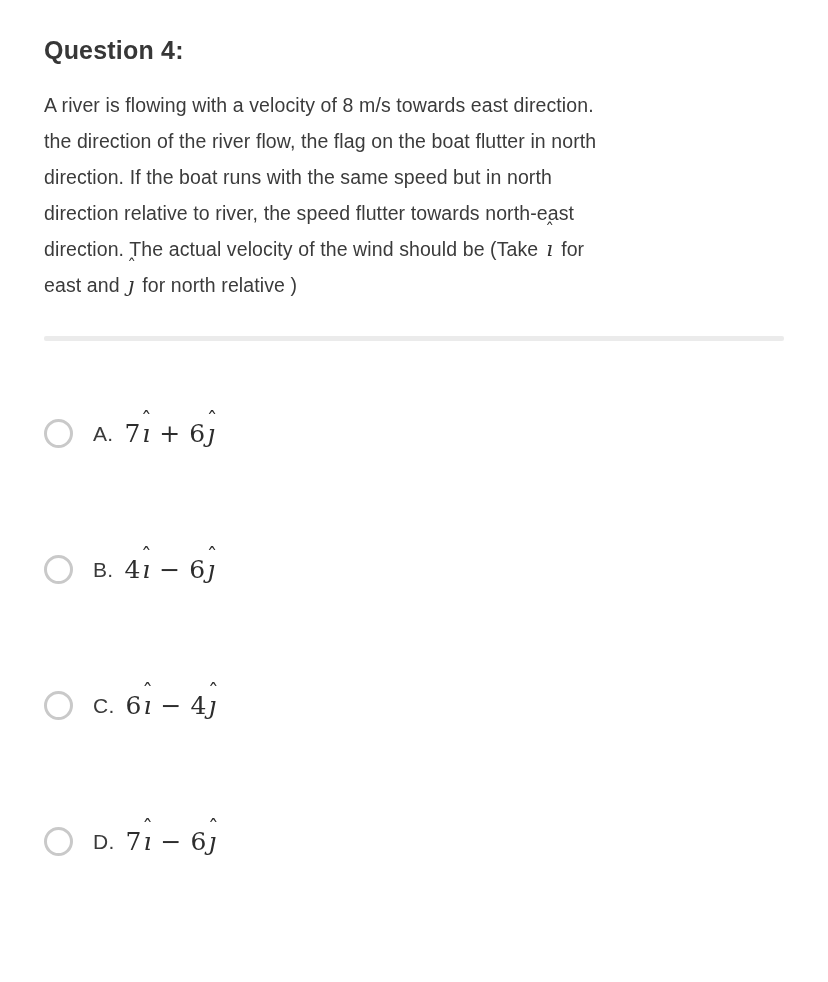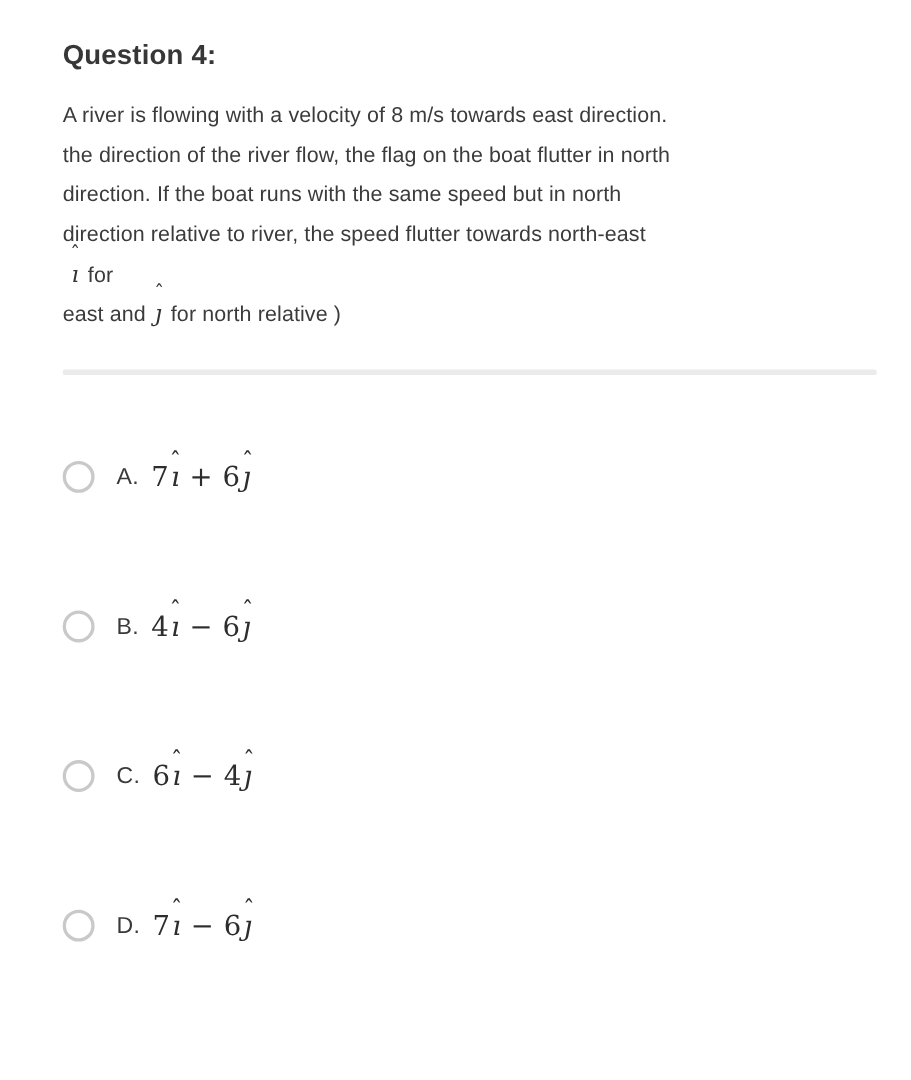--- a/index.html
+++ b/index.html
@@ -4,21 +4,21 @@
 <style>
   * { box-sizing: border-box; margin: 0; padding: 0; }
   html, body {
     width: 828px;
     height: 982px;
     background: #ffffff;
     overflow: hidden;
     font-family: "Liberation Sans", sans-serif;
   }
   .container {
-    padding: 36px 44px 0 57px;
+    padding: 36px 44px 0 44px;
     width: 828px;
   }
   .page-title {
     font-size: 25px;
     font-weight: bold;
     color: #373737;
     letter-spacing: 0.2px;
   }
   .question {
     margin-top: 22px;
@@ -96,21 +96,21 @@
 
 <div class="container">
 
   <div class="page-title">Question 4:</div>
 
   <div class="question">
     <div class="q-line">A river is flowing with a velocity of 8 m/s towards east direction.</div>
     <div class="q-line">the direction of the river flow, the flag on the boat flutter in north</div>
     <div class="q-line">direction. If the boat runs with the same speed but in north</div>
     <div class="q-line">direction relative to river, the speed flutter towards north-east</div>
-    <div class="q-line"><span class="math-serif vec vec-i inline-vec"><span class="hat">ˆ</span><span class="base">ı</span></span><span style="white-space: pre;">for</span></div>
+    <div class="q-line"><span style="white-space: pre;">direction. The actual velocity of the wind should be (Take</span><span class="math-serif vec vec-i inline-vec"><span class="hat">ˆ</span><span class="base">ı</span></span><span style="white-space: pre;">for</span></div>
     <div class="q-line"><span style="white-space: pre;">east and</span><span class="math-serif vec vec-j inline-vec"><span class="hat">ˆ</span><span class="base">ȷ</span></span><span style="white-space: pre;">for north relative )</span></div>
   </div>
 
   <div class="divider"></div>
 
   <div class="options">
 
     <div class="option-row">
       <span class="radio"></span>
       <span class="option-letter">A.</span>

